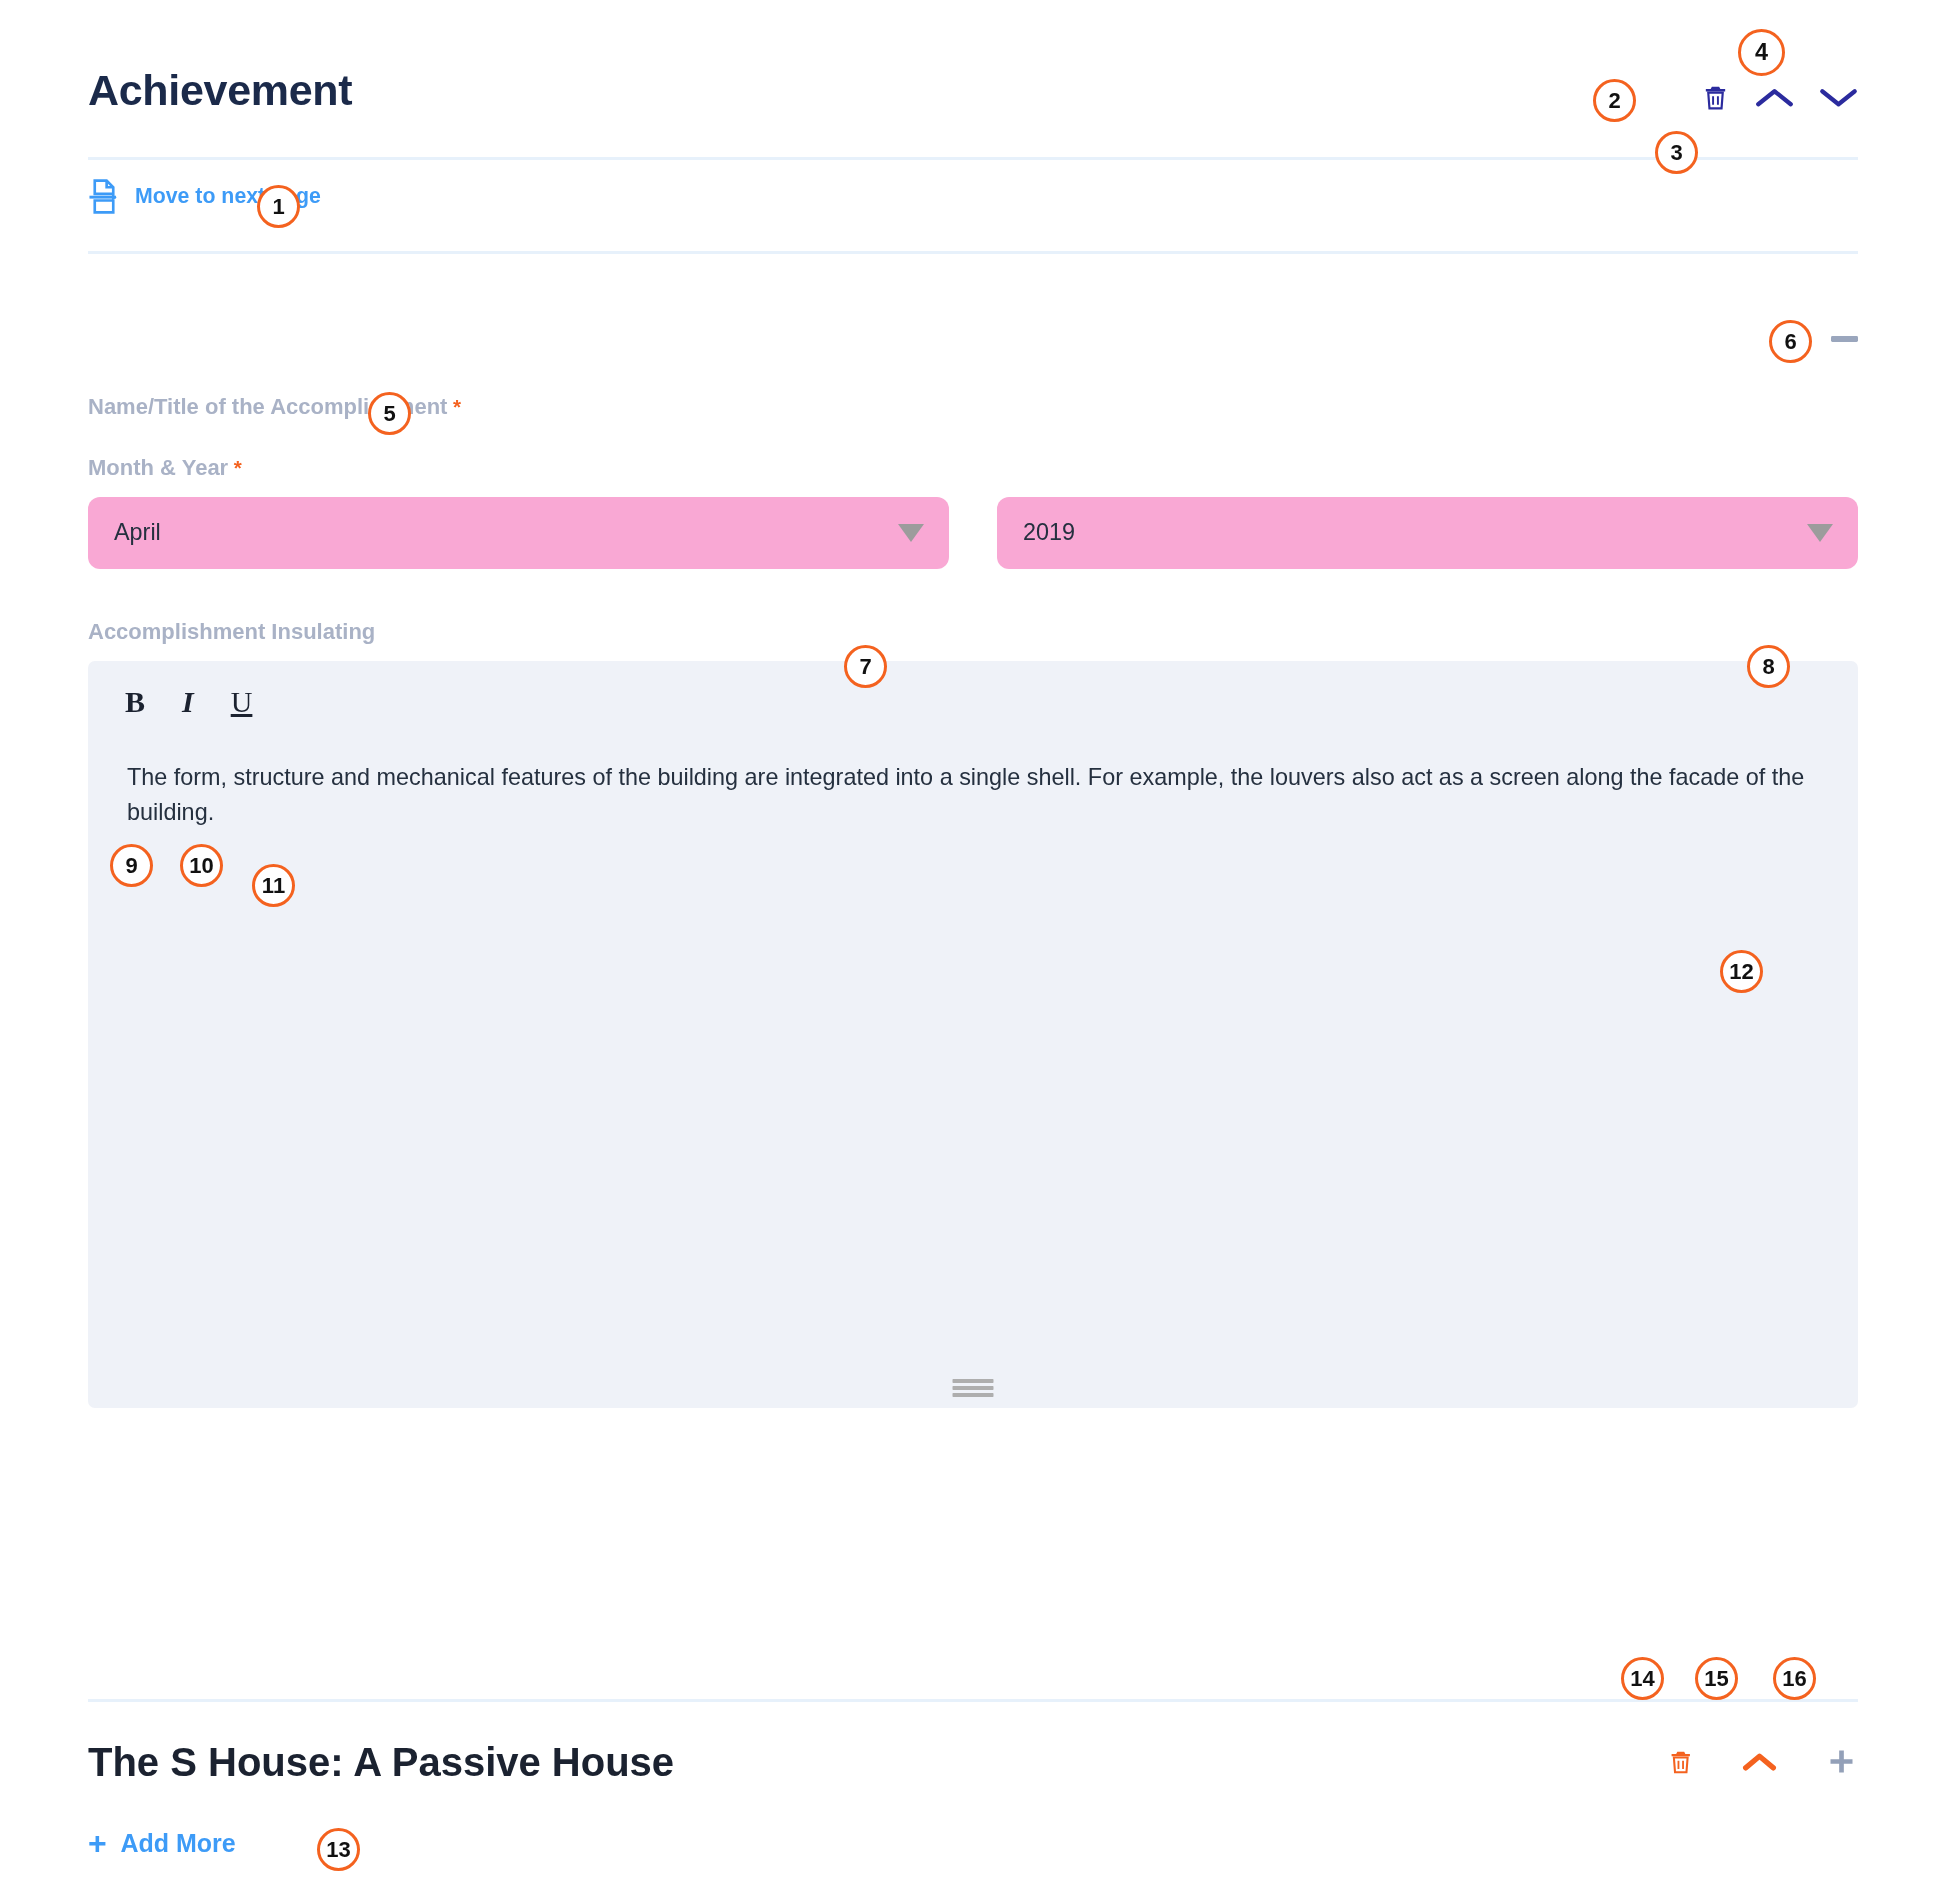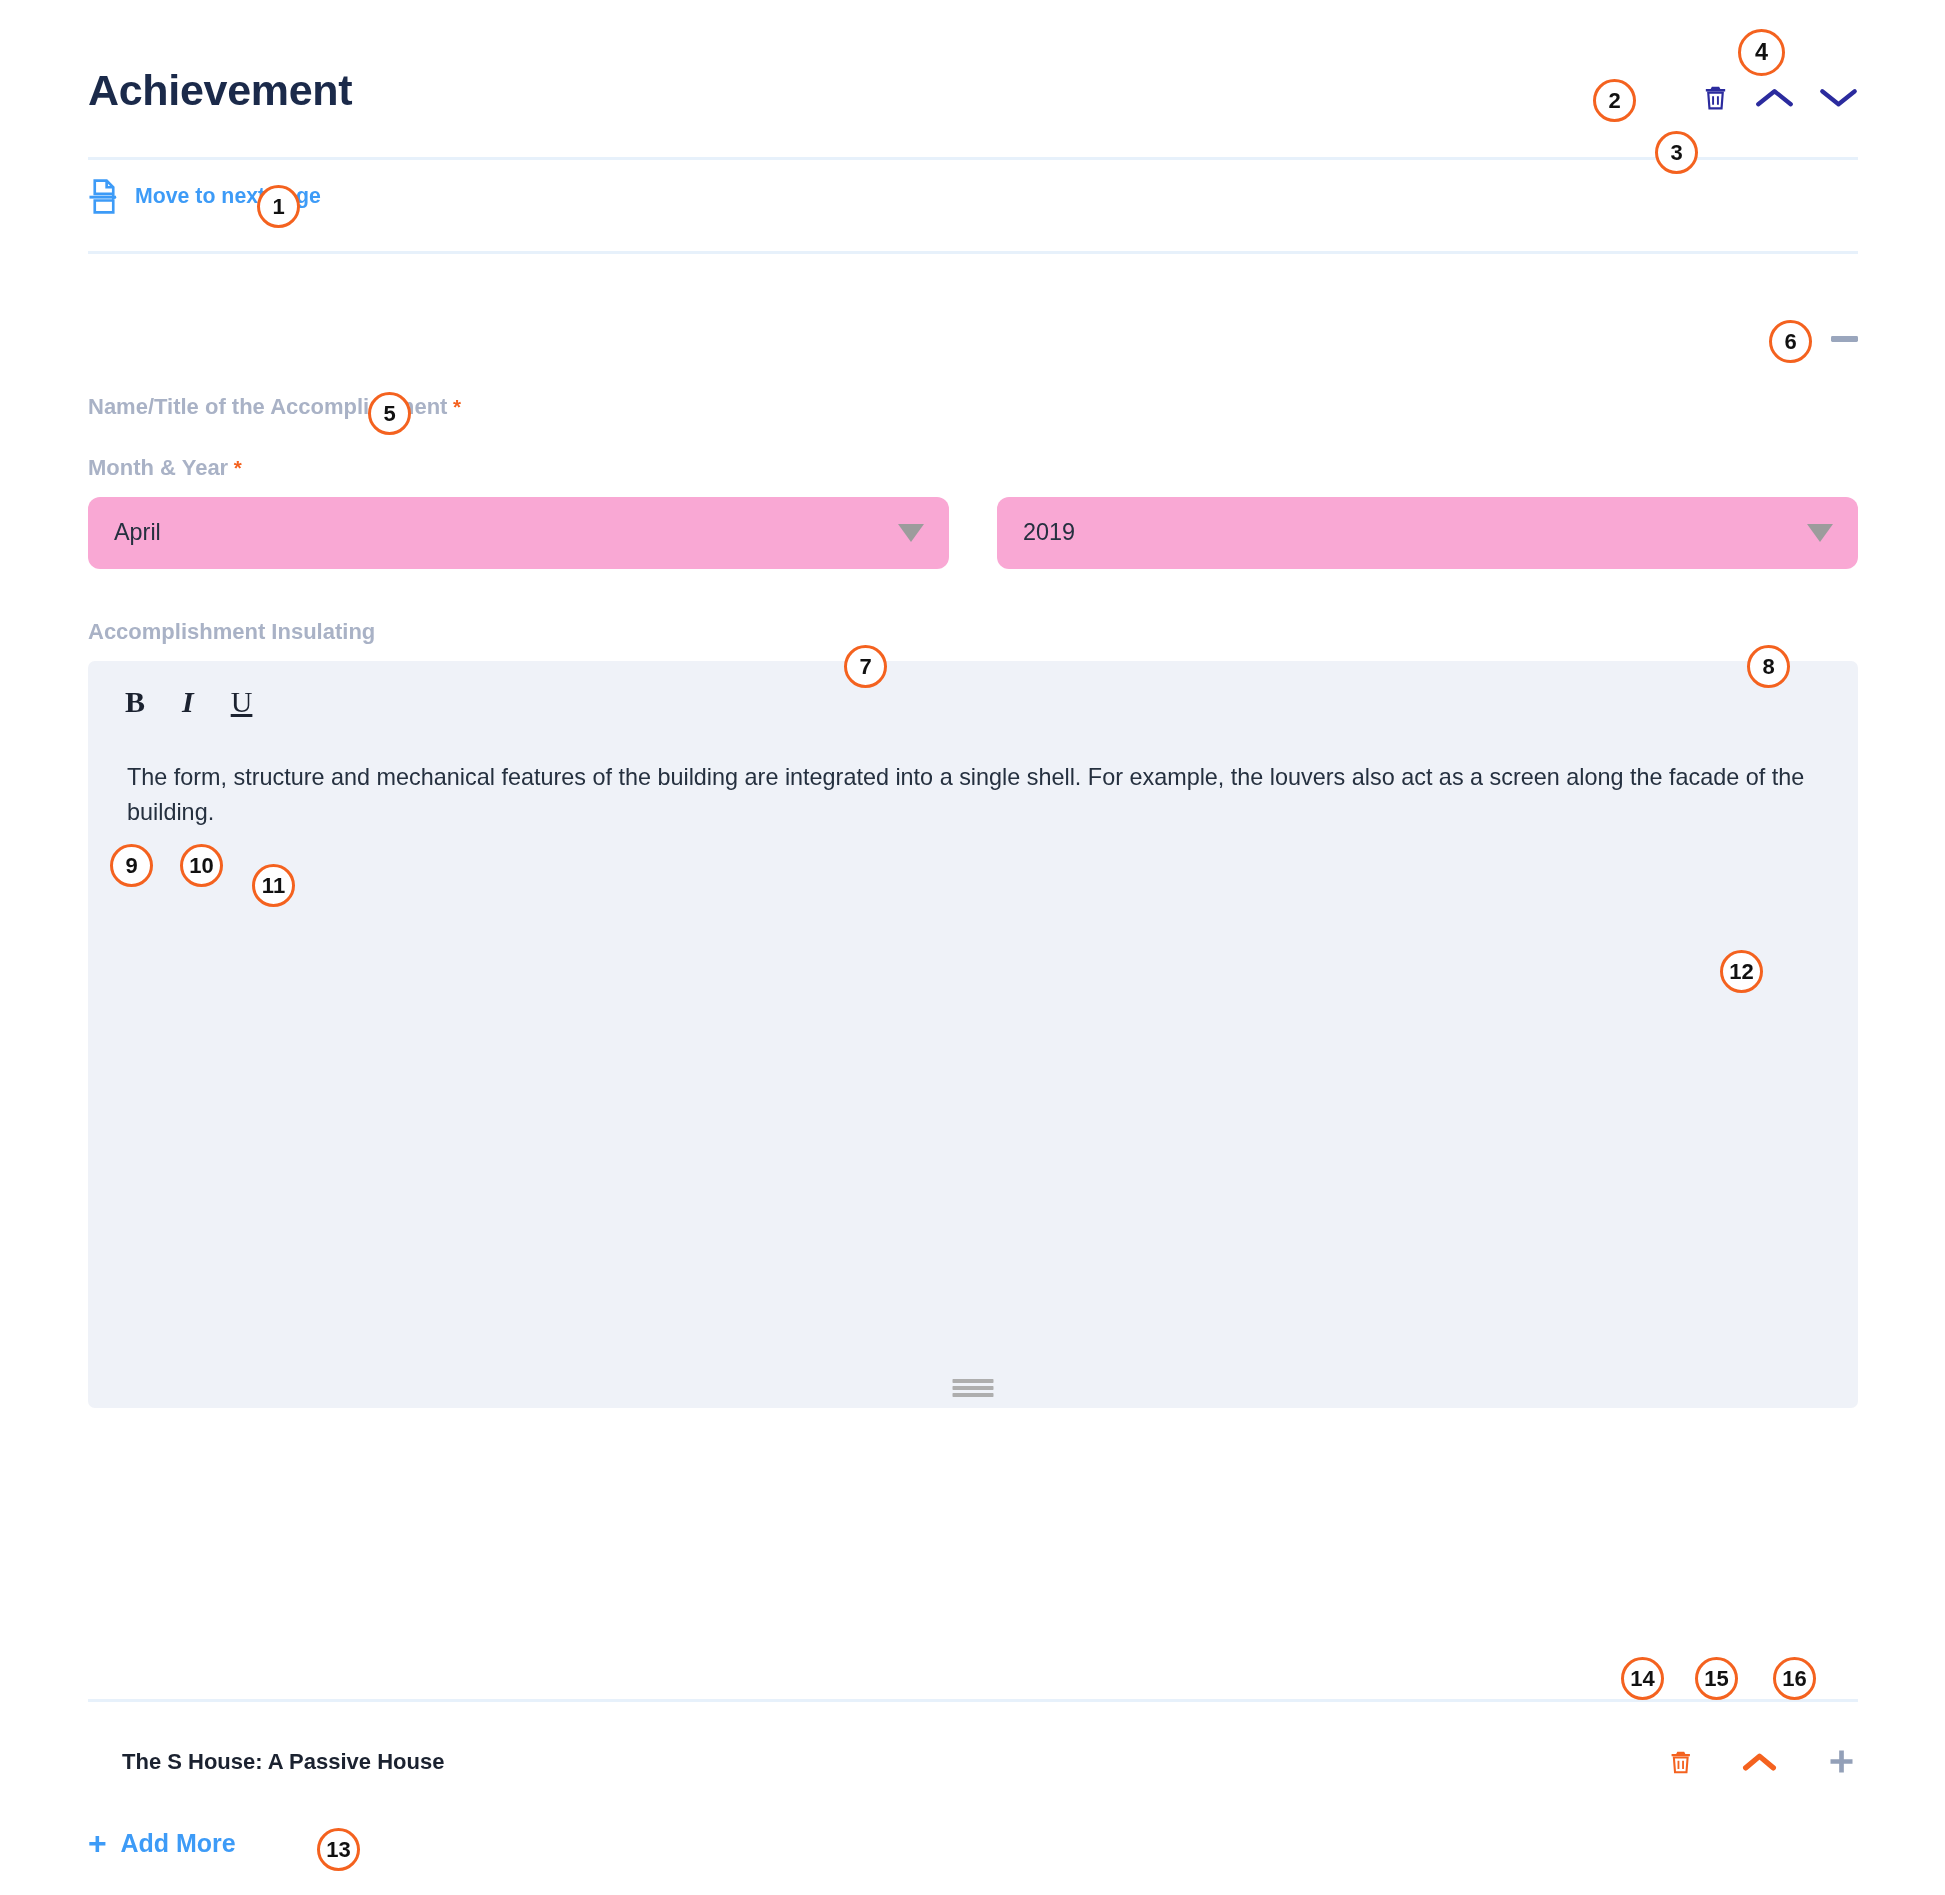--- a/index.html
+++ b/index.html
@@ -238,25 +238,24 @@
     position: absolute;
     left: 88px;
     right: 88px;
     top: 1720px;
     height: 83px;
     display: flex;
     align-items: center;
     justify-content: space-between;
   }
   .collapsed-title {
-    font-size: 22px;
+    font-size: 40px;
     font-weight: 700;
     color: #1b2230;
     line-height: 1;
-    margin-left: 34px;
   }
   .collapsed-actions {
     display: flex;
     align-items: center;
     gap: 47px;
   }
 
   
   .add-more {
     position: absolute;

